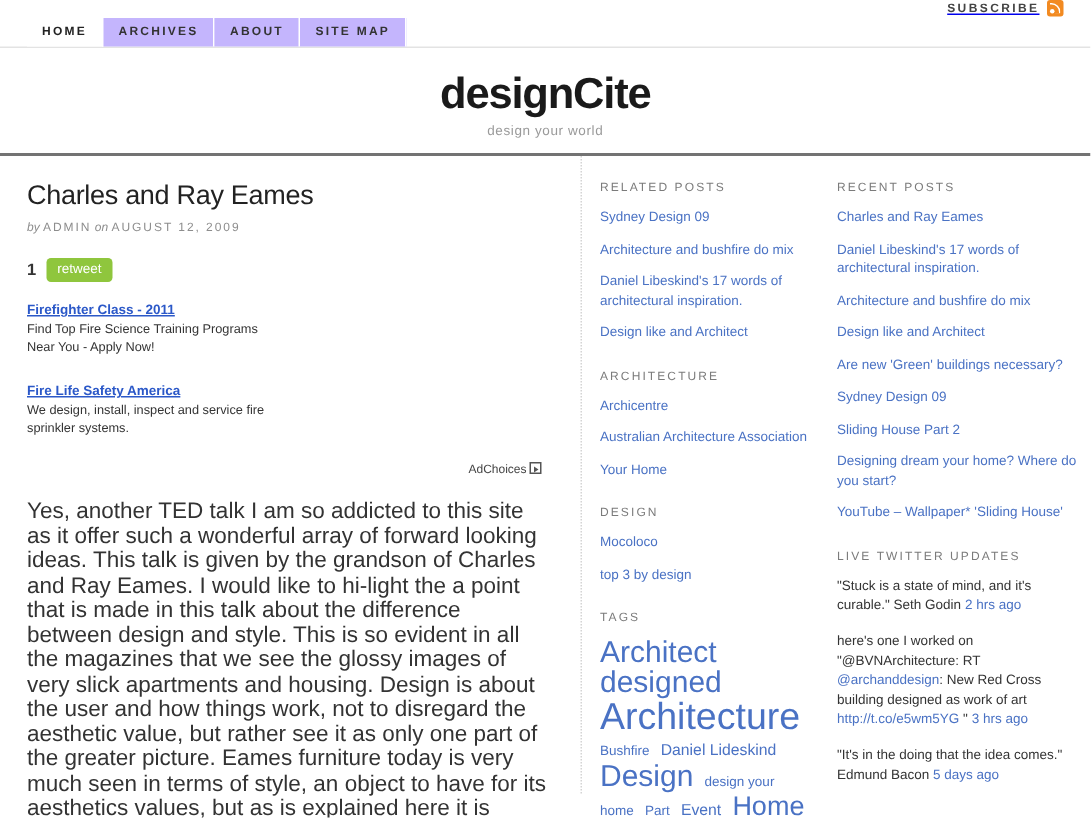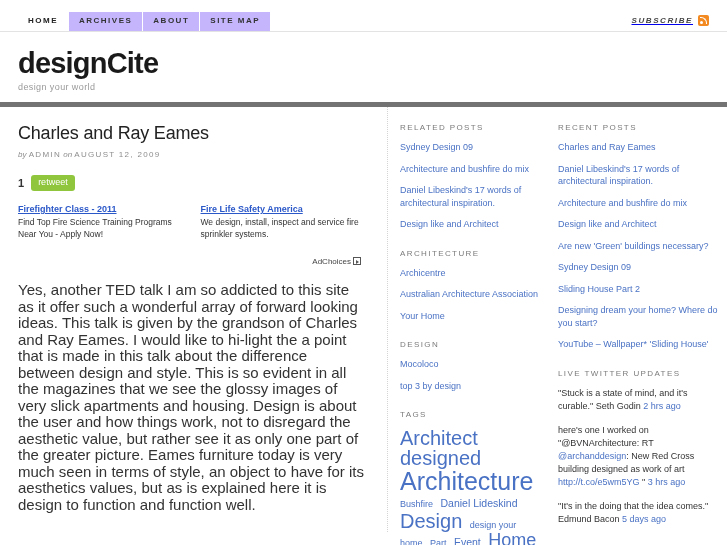--- a/index.html
+++ b/index.html
@@ -38,25 +38,23 @@
     padding: 4px 10px 5px 10px;
     background: #c4b5fd;
     border-right: 1px solid #ffffff;
     text-decoration: none;
     font-weight: bold;
     line-height: 10px;
   }
   .nav-item.active { background: #ffffff; color: #222; }
 
   .subscribe {
-    margin-top: 15px;
     display: flex;
     align-items: center;
     gap: 5px;
-    font-style: italic;
   }
   .subscribe-label {
     font-size: 8px;
     letter-spacing: 1.6px;
     color: #444;
     font-weight: bold;
     text-transform: uppercase;
   }
   .rss-icon {
     width: 11px; height: 11px;
@@ -79,21 +77,22 @@
     left: 2px; bottom: 2px;
     width: 6px; height: 6px;
     border: 1.5px solid #fff;
     border-left: none; border-bottom: none;
     border-radius: 0 6px 0 0;
   }
 
   
   .masthead {
     padding: 16px 18px 10px 18px;
-    border-bottom: 5px solid #737373;
+    border-bottom: 2px solid #737373;
+    text-align: center;
   }
   .site-title {
     font-size: 29px;
     font-weight: bold;
     color: #1a1a1a;
     letter-spacing: -0.8px;
     line-height: 30px;
     margin: 0;
   }
   .site-tagline {
@@ -157,20 +156,21 @@
     padding: 2px 7px 3px 7px;
     border-radius: 3px;
     line-height: 11px;
   }
 
   
   .ads {
     display: flex;
     gap: 18px;
     margin-bottom: 4px;
+    flex-direction: column;
   }
   .ad-unit { width: 170px; }
   .ad-title {
     font-size: 9px;
     color: #2b58c8;
     text-decoration: underline;
     font-weight: bold;
     display: block;
     margin-bottom: 2px;
   }

